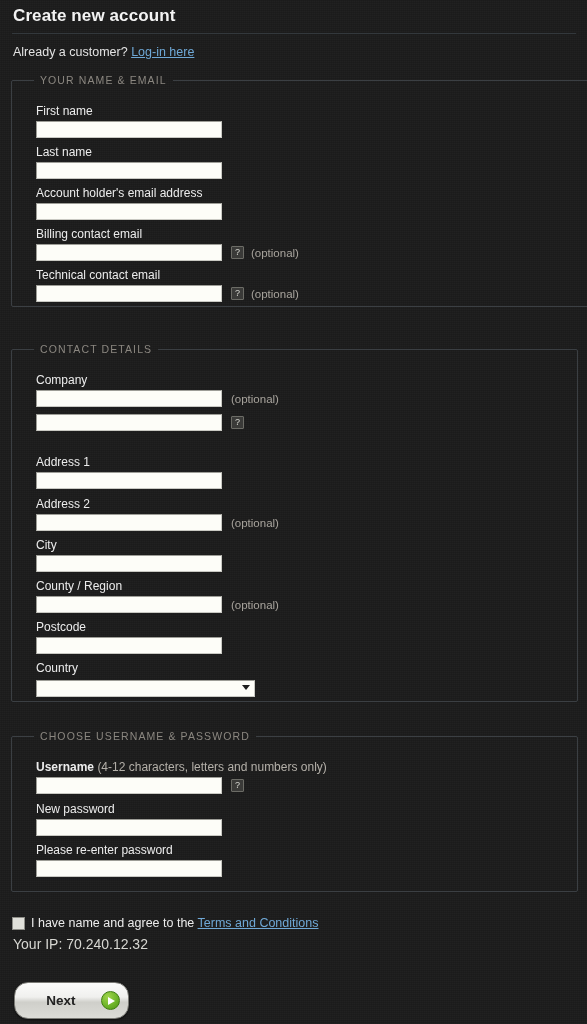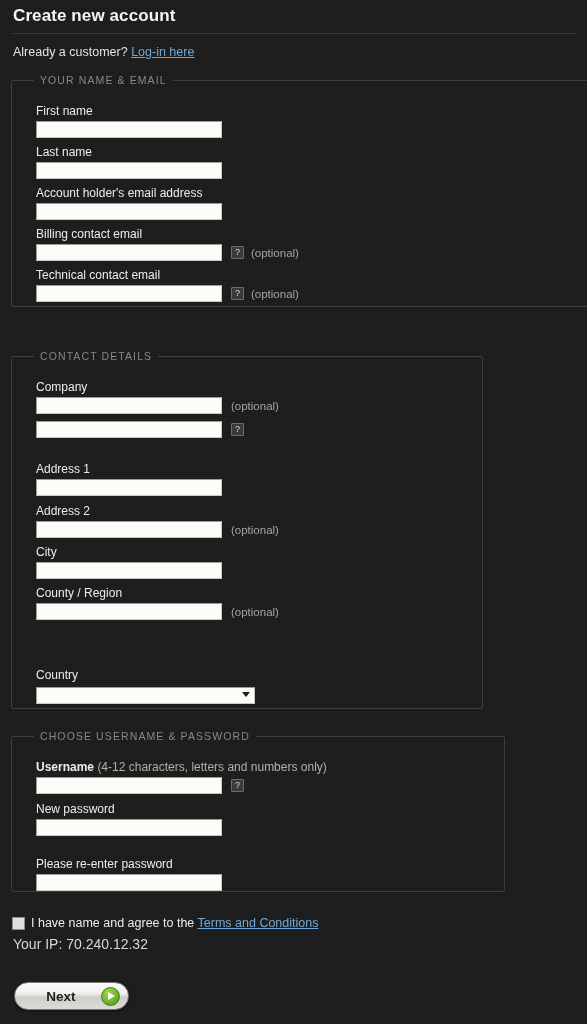--- a/index.html
+++ b/index.html
@@ -71,22 +71,22 @@
   fieldset.box > legend {
     margin-left: 22px;
     padding: 0 6px;
     font-size: 10.5px;
     letter-spacing: 1.1px;
     color: #8b8780;
     text-transform: uppercase;
   }
 
   #fs-name    { left: 11px; top: 74px;  width: 580px; height: 233px; }
-  #fs-contact { left: 11px; top: 350px; width: 472px; height: 359px; }
-  #fs-login   { left: 11px; top: 730px; width: 494px; height: 162px; }
+  #fs-contact { left: 11px; top: 343px; width: 567px; height: 359px; }
+  #fs-login   { left: 11px; top: 730px; width: 567px; height: 162px; }
 
   .field {
     position: absolute;
     left: 24px;
   }
   .field .lbl {
     font-size: 12px;
     color: #ececec;
     margin-bottom: 3px;
     white-space: nowrap;
@@ -205,21 +205,21 @@
     font-size: 14px;
     color: #d7d7d2;
     white-space: nowrap;
   }
 
   .next-btn {
     position: absolute;
     left: 14px;
     top: 982px;
     width: 115px;
-    height: 28px;
+    height: 37px;
     border: 1px solid #7b7b76;
     border-radius: 14px;
     box-sizing: border-box;
     background: linear-gradient(to bottom, #fbfbfa 0%, #f0f0ee 40%, #cfcfca 55%, #dcdcd7 100%);
     display: flex;
     align-items: center;
     cursor: pointer;
     box-shadow: 0 1px 2px rgba(0,0,0,.55);
     padding: 0 8px 0 0;
   }
@@ -349,20 +349,26 @@
     </div>
 
     <div class="field" style="top:224px;">
       <div class="lbl">County / Region</div>
       <div class="row">
         <input class="txt" type="text" value="" style="">
         <span class="optional">(optional)</span>
       </div>
     </div>
 
+    <div class="field" style="top:265px;">
+      <div class="lbl">Postcode</div>
+      <div class="row">
+        <input class="txt" type="text" value="" style="">
+      </div>
+    </div>
 
     <div class="field" style="top:306px;">
       <div class="lbl">Country</div>
       <div class="row">
         <span class="select-wrap">
           <select class="sel">
             <option></option>
           </select>
           <span class="sel-arrow"></span>
         </span>
@@ -384,21 +390,21 @@
       </div>
     </div>
 
     <div class="field" style="top:60px;">
       <div class="lbl">New password</div>
       <div class="row">
         <input class="txt" type="password" value="" style="">
       </div>
     </div>
 
-    <div class="field" style="top:115px;">
+    <div class="field" style="top:101px;">
       <div class="lbl">Please re-enter password</div>
       <div class="row">
         <input class="txt" type="password" value="" style="">
       </div>
     </div>
   </fieldset>
 
   <div class="terms-row">
     <input class="cb" type="checkbox" style="">
     <span class="terms-text">

